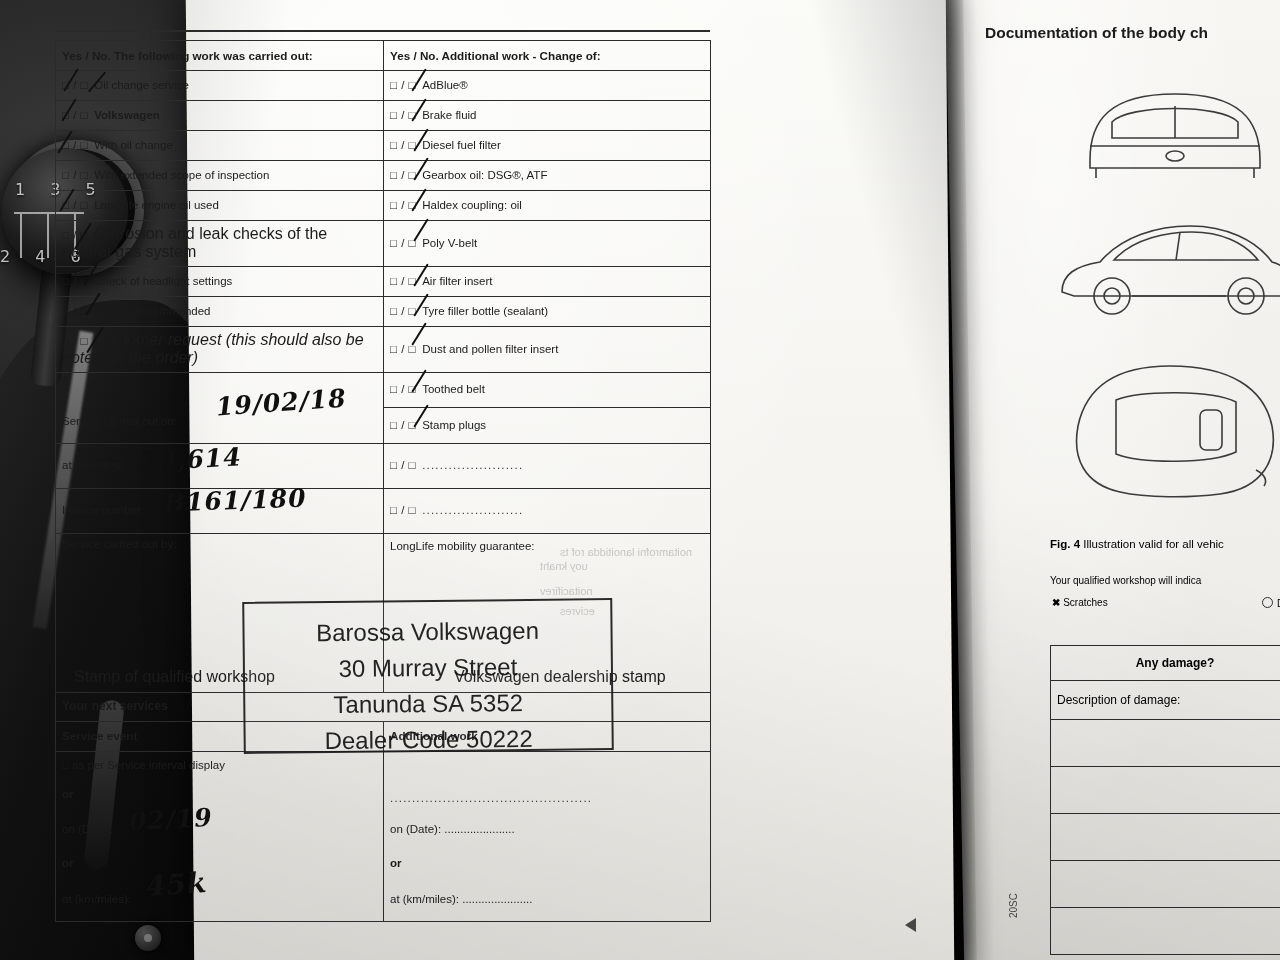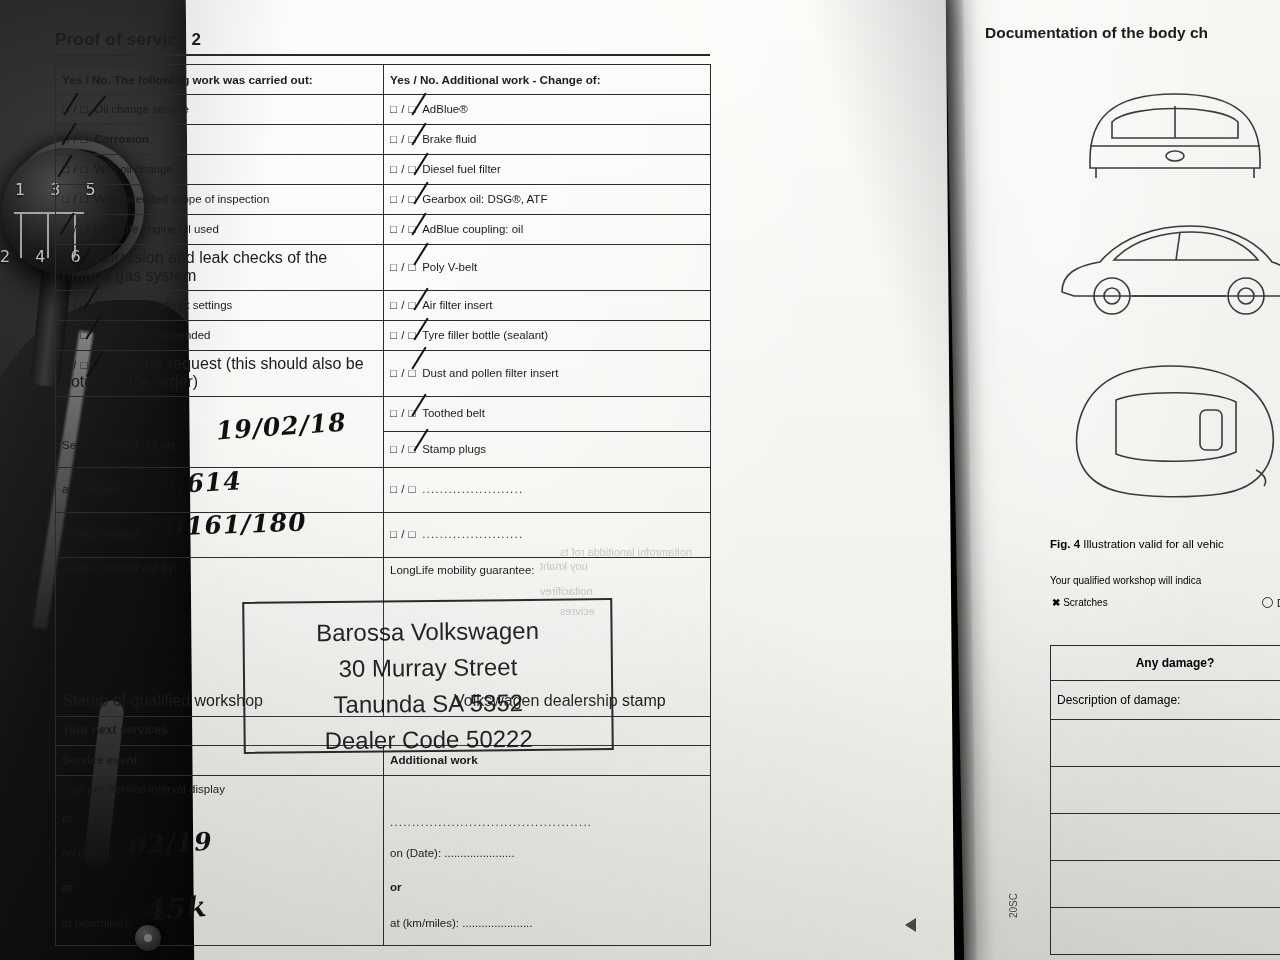--- a/index.html
+++ b/index.html
@@ -453,21 +453,20 @@
   <div class="page page-left">
     <div class="paper-shade"></div>
   </div>
 
   <div class="ghost" style="left:560px; top:546px;">noitamrofni lanoitidda rof ts</div>
   <div class="ghost" style="left:540px; top:560px;">uoy knaht</div>
   <div class="ghost" style="left:540px; top:585px;">noitacifirev</div>
   <div class="ghost" style="left:560px; top:605px;">ecivres</div>
 
   <div class="lp-inner">
-    <div class="doc-title">Proof of service 2</div>
     <div class="title-rule"></div>
 
     <table class="grid">
       <colgroup>
         <col style="width:328px">
         <col style="width:327px">
       </colgroup>
 
       <tbody>
           <tr>
@@ -485,21 +484,21 @@
         <td>
           <span class="cbx">□ / □</span>
           <span class="lbl">AdBlue®</span>
           <span class="tick" style="left:34px; top:-4px;"></span>
         </td>
       </tr>
 
       <tr>
         <td>
           <span class="cbx">□ / □</span>
-          <span class="lbl" style="font-weight:bold;">Corrosion</span>
+          <span class="lbl" style="font-weight:bold;">Volkswagen</span>
           <span class="tick" style="left:12px; top:-4px;"></span>
         </td>
         <td>
           <span class="cbx">□ / □</span>
           <span class="lbl">Brake fluid</span>
           <span class="tick" style="left:34px; top:-4px;"></span>
         </td>
       </tr>
 
       <tr>
@@ -528,21 +527,21 @@
       </tr>
 
       <tr>
         <td>
           <span class="cbx">□ / □</span>
           <span class="lbl">LongLife engine oil used</span>
           <span class="tick" style="left:10px; top:-4px;"></span>
         </td>
         <td>
           <span class="cbx">□ / □</span>
-          <span class="lbl">AdBlue coupling: oil</span>
+          <span class="lbl">Haldex coupling: oil</span>
           <span class="tick" style="left:34px; top:-4px;"></span>
         </td>
       </tr>
 
       <tr>
         <td style="height:30px;">
           <span class="cbx">□ / □</span>
           <span class="lbl small">Corrosion and leak checks of the natural gas system</span>
           <span class="tick" style="left:26px; top:0px; height:30px;"></span>
         </td>
@@ -573,21 +572,21 @@
           <span class="tick" style="left:36px; top:-6px;"></span>
         </td>
         <td>
           <span class="cbx">□ / □</span>
           <span class="lbl">Tyre filler bottle (sealant)</span>
           <span class="tick" style="left:36px; top:-5px;"></span>
         </td>
       </tr>
 
       <tr>
-        <td style="height:30px;">
+        <td style="height:30px;font-style:italic;">
           <span class="cbx">□ / □</span>
           <span class="lbl small">Customer request (this should also be noted on the order)</span>
           <span class="tick" style="left:38px; top:-2px; height:30px;"></span>
         </td>
         <td>
           <span class="cbx">□ / □</span>
           <span class="lbl">Dust and pollen filter insert</span>
           <span class="tick" style="left:34px; top:-6px;"></span>
         </td>
       </tr>
@@ -629,21 +628,21 @@
         </td>
         <td>
           <span class="cbx">□ / □</span>
           <span class="lbl dots">.......................</span>
         </td>
       </tr>
 
       <tr>
         <td style="height:150px; vertical-align:top;">
           <div>Service carried out by:</div>
-          <div style="position:absolute; left:6px; bottom:5px;" class="small">Stamp of qualified workshop</div>
+          <div style="position:absolute; left:18px; bottom:5px;" class="small">Stamp of qualified workshop</div>
         </td>
         <td style="vertical-align:top;">
           <div style="text-align:left; margin-top:2px;">LongLife mobility guarantee:</div>
           <div class="small" style="position:absolute; left:70px; bottom:5px;">Volkswagen dealership stamp</div>
         </td>
       </tr>
 
       <tr>
         <td colspan="2" class="next-title" style="height:20px;">Your next services</td>
       </tr>

